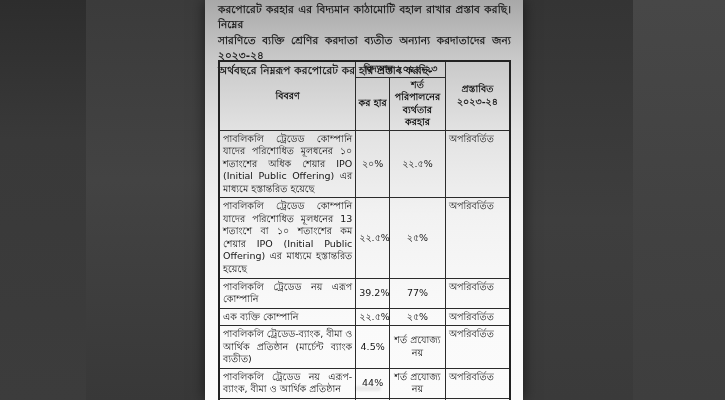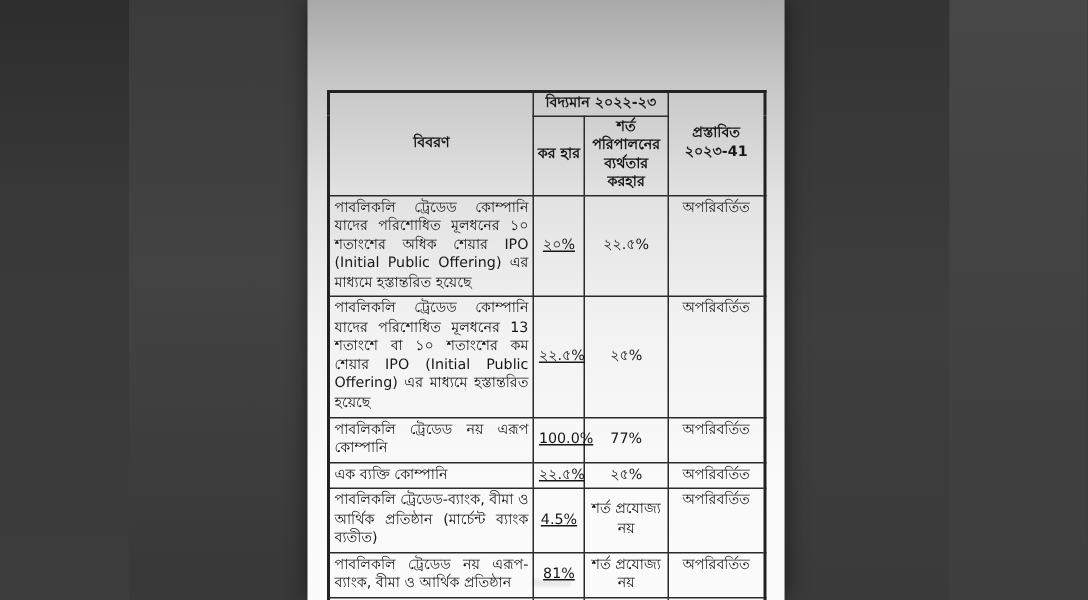--- a/index.html
+++ b/index.html
@@ -38,23 +38,23 @@
   }
   .tax th,.tax td{border:1px solid #2b2b2b;padding:2px 3px;}
   .tax th{font-weight:700;vertical-align:middle;padding:1px 2px;}
   col.c-desc{width:47%;}
   col.c-rate{width:11.6%;}
   col.c-fail{width:19.2%;}
   col.c-prop{width:22.2%;}
   thead tr.h1{height:13px;}
   thead tr.h2{height:26px;}
   td.desc{text-align:justify;vertical-align:top;}
-  td.rate{text-align:center;vertical-align:middle;white-space:pre-line;text-decoration:underline;}
+  td.rate{text-align:center;vertical-align:middle;white-space:pre-line;}
   td.fail{text-align:center;vertical-align:middle;}
-  td.prop{text-align:center;vertical-align:top;border-radius:17px;}
+  td.prop{vertical-align:top;border-radius:17px;}
   tbody tr:nth-child(1){height:46px;}
   tbody tr:nth-child(2){height:50px;}
   tbody tr:nth-child(3){height:17px;}
   tbody tr:nth-child(4){height:16px;padding-left:48px;}
   tbody tr:nth-child(5){height:31px;}
   tbody tr:nth-child(6){height:28px;margin-top:44px;}
   tbody tr:nth-child(7){height:16px;}
   tbody tr:nth-child(8){height:40px;}
   tbody tr:nth-child(9){height:26px;}
 
@@ -66,33 +66,38 @@
 </head>
 <body>
 
 <div class="band band-left"></div>
 <div class="band band-midleft"></div>
 <div class="band band-right"></div>
 <div class="band band-farright"></div>
 
 <div class="page">
 
+  <div class="intro">
+    <div class="intro-line">করপোরেট করহার এর বিদ্যমান কাঠামোটি বহাল রাখার প্রস্তাব করছি। নিম্নের</div>
+    <div class="intro-line">সারণিতে ব্যক্তি শ্রেণির করদাতা ব্যতীত অন্যান্য করদাতাদের জন্য ২০২৩-২৪</div>
+    <div class="intro-line">অর্থবছরে নিম্নরূপ করপোরেট কর হার প্রস্তাব করছি-</div>
+  </div>
 
   <table class="tax">
     <colgroup>
       <col class="c-desc">
         <col class="c-rate">
         <col class="c-fail">
         <col class="c-prop">
     </colgroup>
     <thead>
       <tr class="h1">
         <th rowspan="2">বিবরণ</th>
         <th colspan="2">বিদ্যমান ২০২২-২৩</th>
-        <th rowspan="2">প্রস্তাবিত ২০২৩-41</th>
+        <th rowspan="2">প্রস্তাবিত ২০২৩-২৪</th>
       </tr>
       <tr class="h2">
         <th>কর হার</th>
         <th>শর্ত পরিপালনের ব্যর্থতার করহার</th>
       </tr>
     </thead>
     <tbody>
   <tr>
     <td class="desc">পাবলিকলি ট্রেডেড কোম্পানি যাদের পরিশোধিত মূলধনের ১০ শতাংশের অধিক শেয়ার IPO (Initial Public Offering) এর মাধ্যমে হস্তান্তরিত হয়েছে</td>
     <td class="rate">২০%</td>
@@ -102,42 +107,42 @@
 
   <tr>
     <td class="desc">পাবলিকলি ট্রেডেড কোম্পানি যাদের পরিশোধিত মূলধনের 13 শতাংশে বা ১০ শতাংশের কম শেয়ার IPO (Initial Public Offering) এর মাধ্যমে হস্তান্তরিত হয়েছে</td>
     <td class="rate">২২.৫%</td>
     <td class="fail">২৫%</td>
     <td class="prop">অপরিবর্তিত</td>
   </tr>
 
   <tr>
     <td class="desc">পাবলিকলি ট্রেডেড নয় এরূপ কোম্পানি</td>
-    <td class="rate">100.0%</td>
+    <td class="rate">39.2%</td>
     <td class="fail">77%</td>
     <td class="prop">অপরিবর্তিত</td>
   </tr>
 
   <tr>
     <td class="desc">এক ব্যক্তি কোম্পানি</td>
     <td class="rate">২২.৫%</td>
     <td class="fail">২৫%</td>
     <td class="prop">অপরিবর্তিত</td>
   </tr>
 
   <tr>
     <td class="desc">পাবলিকলি ট্রেডেড-ব্যাংক, বীমা ও আর্থিক প্রতিষ্ঠান (মার্চেন্ট ব্যাংক ব্যতীত)</td>
     <td class="rate">4.5%</td>
     <td class="fail">শর্ত প্রযোজ্য নয়</td>
     <td class="prop">অপরিবর্তিত</td>
   </tr>
 
   <tr>
     <td class="desc">পাবলিকলি ট্রেডেড নয় এরূপ-ব্যাংক, বীমা ও আর্থিক প্রতিষ্ঠান</td>
-    <td class="rate">81%</td>
+    <td class="rate">44%</td>
     <td class="fail">শর্ত প্রযোজ্য নয়</td>
     <td class="prop">অপরিবর্তিত</td>
   </tr>
 
   <tr>
     <td class="desc">মার্চেন্ট ব্যাংক</td>
     <td class="rate">৩৭.৫%</td>
     <td class="fail">শর্ত প্রযোজ্য নয়</td>
     <td class="prop">অপরিবর্তিত</td>
   </tr>

